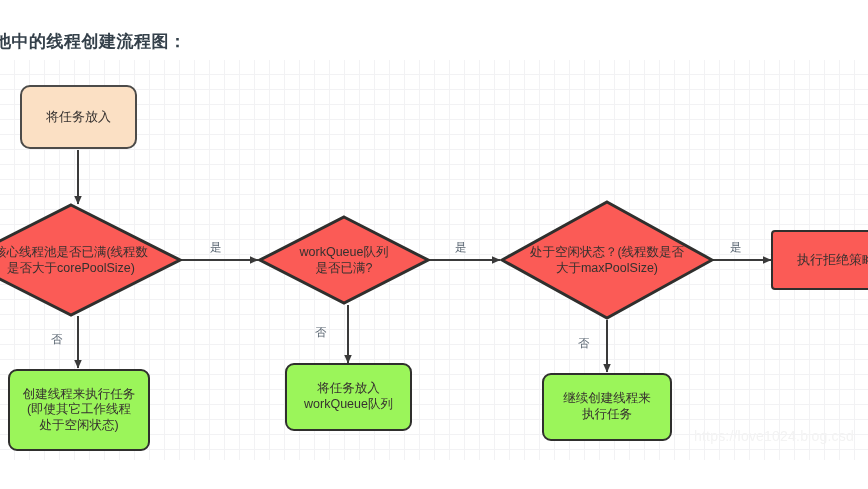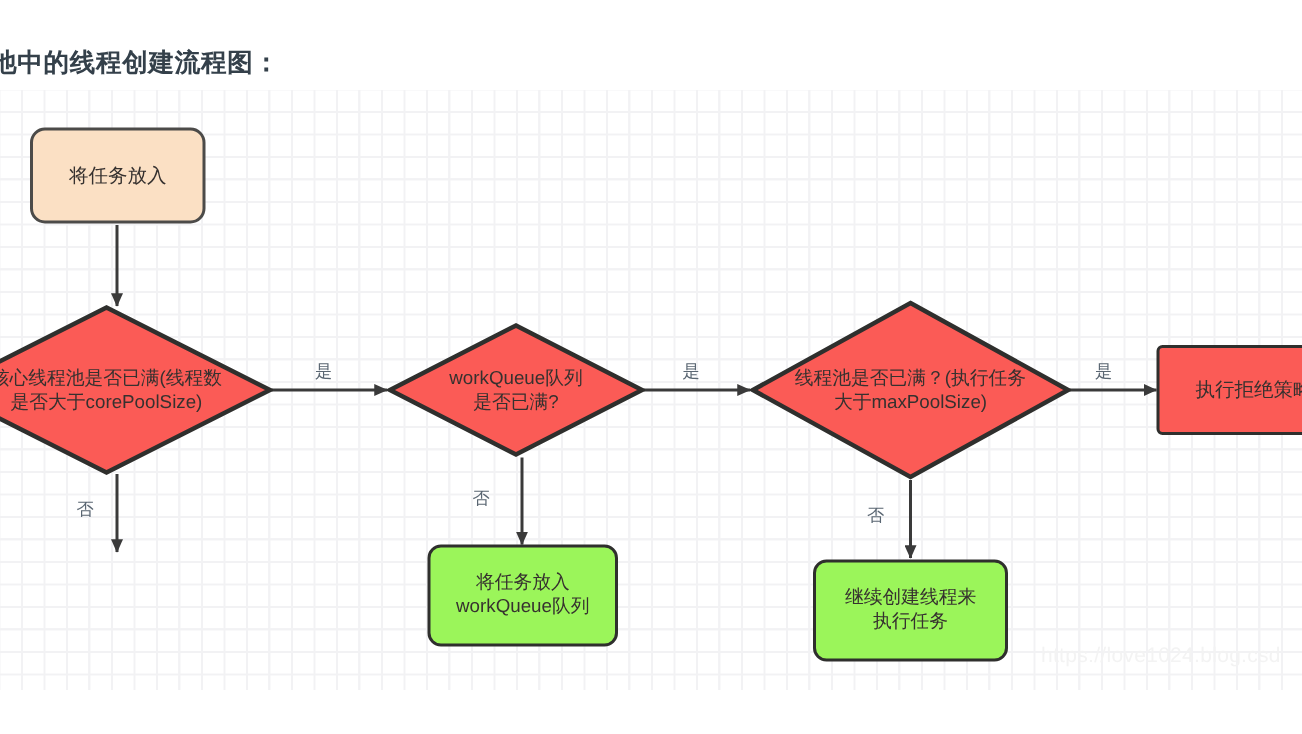--- a/index.html
+++ b/index.html
@@ -191,26 +191,29 @@
       <polygon points="86,2 170,45 86,88 2,45" fill="#fb5b56" stroke="#2f2f2d" stroke-width="3"></polygon>
     </svg>
     <div class="diamond-label">workQueue队列
 是否已满?</div>
   </div>
 
   <div class="diamond-wrap" style="left:500px; top:140px; width:214px; height:120px;">
     <svg class="diamond-shape" viewBox="0 0 214 120" preserveAspectRatio="none">
       <polygon points="107,2 212,60 107,118 2,60" fill="#fb5b56" stroke="#2f2f2d" stroke-width="3"></polygon>
     </svg>
-    <div class="diamond-label">线程池是否已满？(执行任务
+    <div class="diamond-label">处于空闲状态？(线程数是否
 大于maxPoolSize)</div>
   </div>
 
   <div class="node node-red-rect" style="left:771px; top:170px; width:130px; height:60px;">执行拒绝策略</div>
 
+  <div class="node node-green" style="left:8px; top:309px; width:142px; height:82px;">创建线程来执行任务
+(即使其它工作线程
+处于空闲状态)</div>
 
   <div class="node node-green" style="left:285px; top:303px; width:127px; height:68px;">将任务放入
 workQueue队列</div>
 
   <div class="node node-green" style="left:542px; top:313px; width:130px; height:68px;">继续创建线程来
 执行任务</div>
 
 </div>
 
 <div id="watermark">https://love1024.blog.csd</div>

